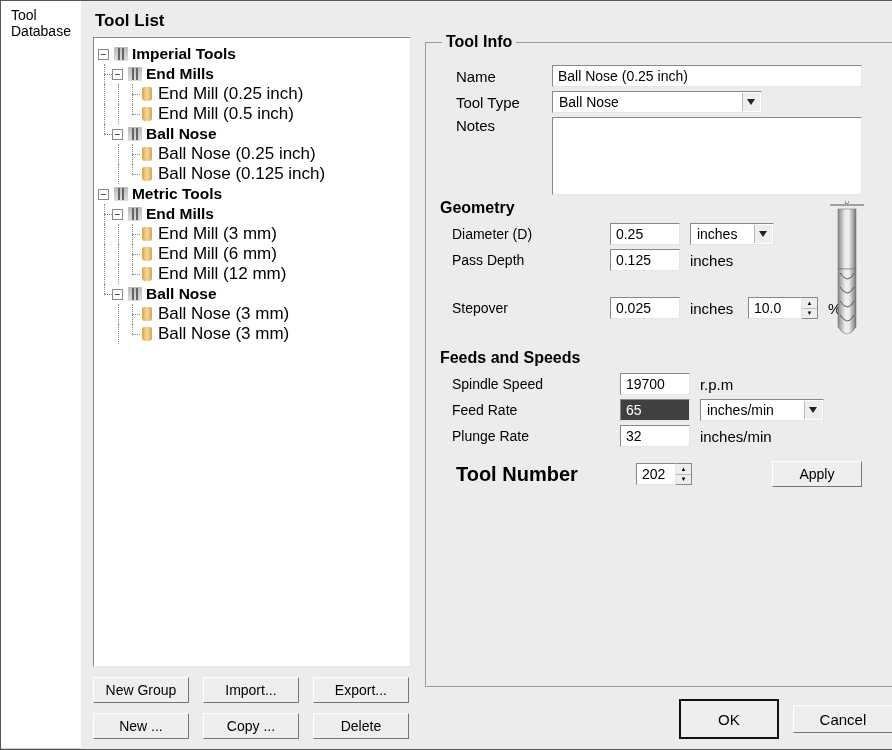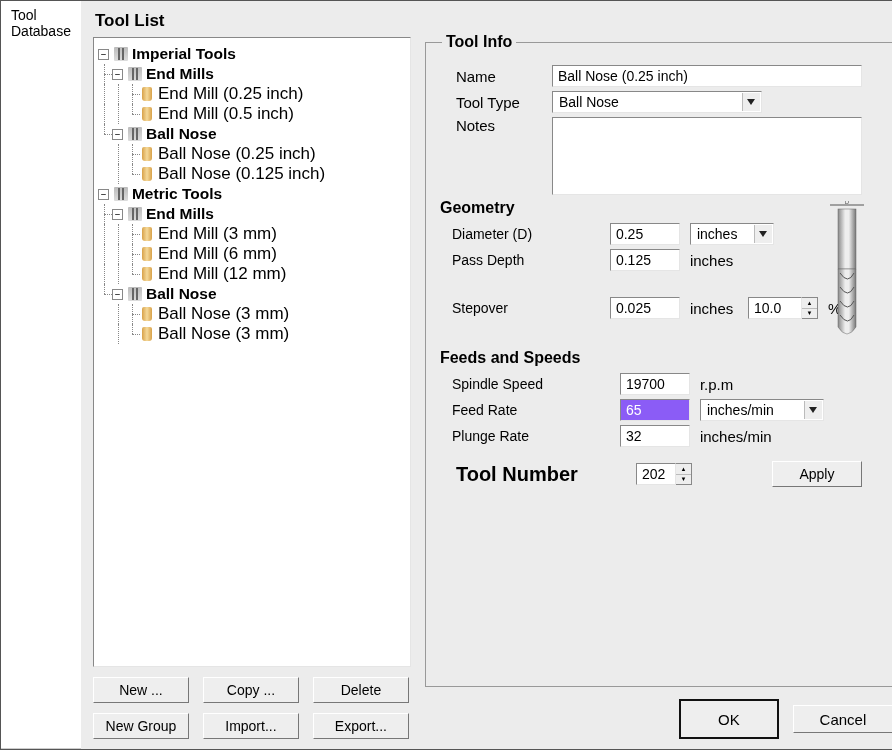--- a/index.html
+++ b/index.html
@@ -382,28 +382,28 @@
           <div class="row">
             <span class="tree-connector empty"></span>
               <span class="tree-connector"></span>
               <span class="tree-connector elbow"></span>
             <span class="tool-icon"></span>
             <span class="tree-label">Ball Nose (3 mm)</span>
           </div>
         </div>
 
         <div class="btn-row">
+          <div class="btn">New Group</div>
+          <div class="btn">Import...</div>
+          <div class="btn">Export...</div>
+        </div>
+        <div class="btn-row">
           <div class="btn">New ...</div>
           <div class="btn">Copy ...</div>
           <div class="btn">Delete</div>
-        </div>
-        <div class="btn-row">
-          <div class="btn">New Group</div>
-          <div class="btn">Import...</div>
-          <div class="btn">Export...</div>
         </div>
       </div>
 
       <div class="right-col">
         <div style="height:22px;"></div>
         <fieldset class="tool-info">
           <legend>Tool Info</legend>
 
           <div class="form-row">
             <div class="lbl">Name</div>
@@ -476,21 +476,21 @@
           </div>
 
           <div class="section-h" style="margin-top:30px">Feeds and Speeds</div>
           <div class="form-row indent">
             <div style="width:168px">Spindle Speed</div>
             <input class="txt-sm" value="19700" style="">
             <span class="unit">r.p.m</span>
           </div>
           <div class="form-row indent">
             <div style="width:168px">Feed Rate</div>
-            <input class="txt-sm" style="background: #8b5cf6; color: rgb(255, 255, 255);" value="65">
+            <input class="txt-sm" style="background: #404040; color: rgb(255, 255, 255);" value="65">
             <span style="width:10px"></span>
             <div class="dropdown" style="width:124px">
               <span>inches/min</span>
               <span class="dd-arrow">
                   <svg viewBox="0 0 8 6">
                     <path d="M0 0 L8 0 L4 6 Z" fill="#222"></path>
                   </svg>
                 </span>
             </div>
           </div>

